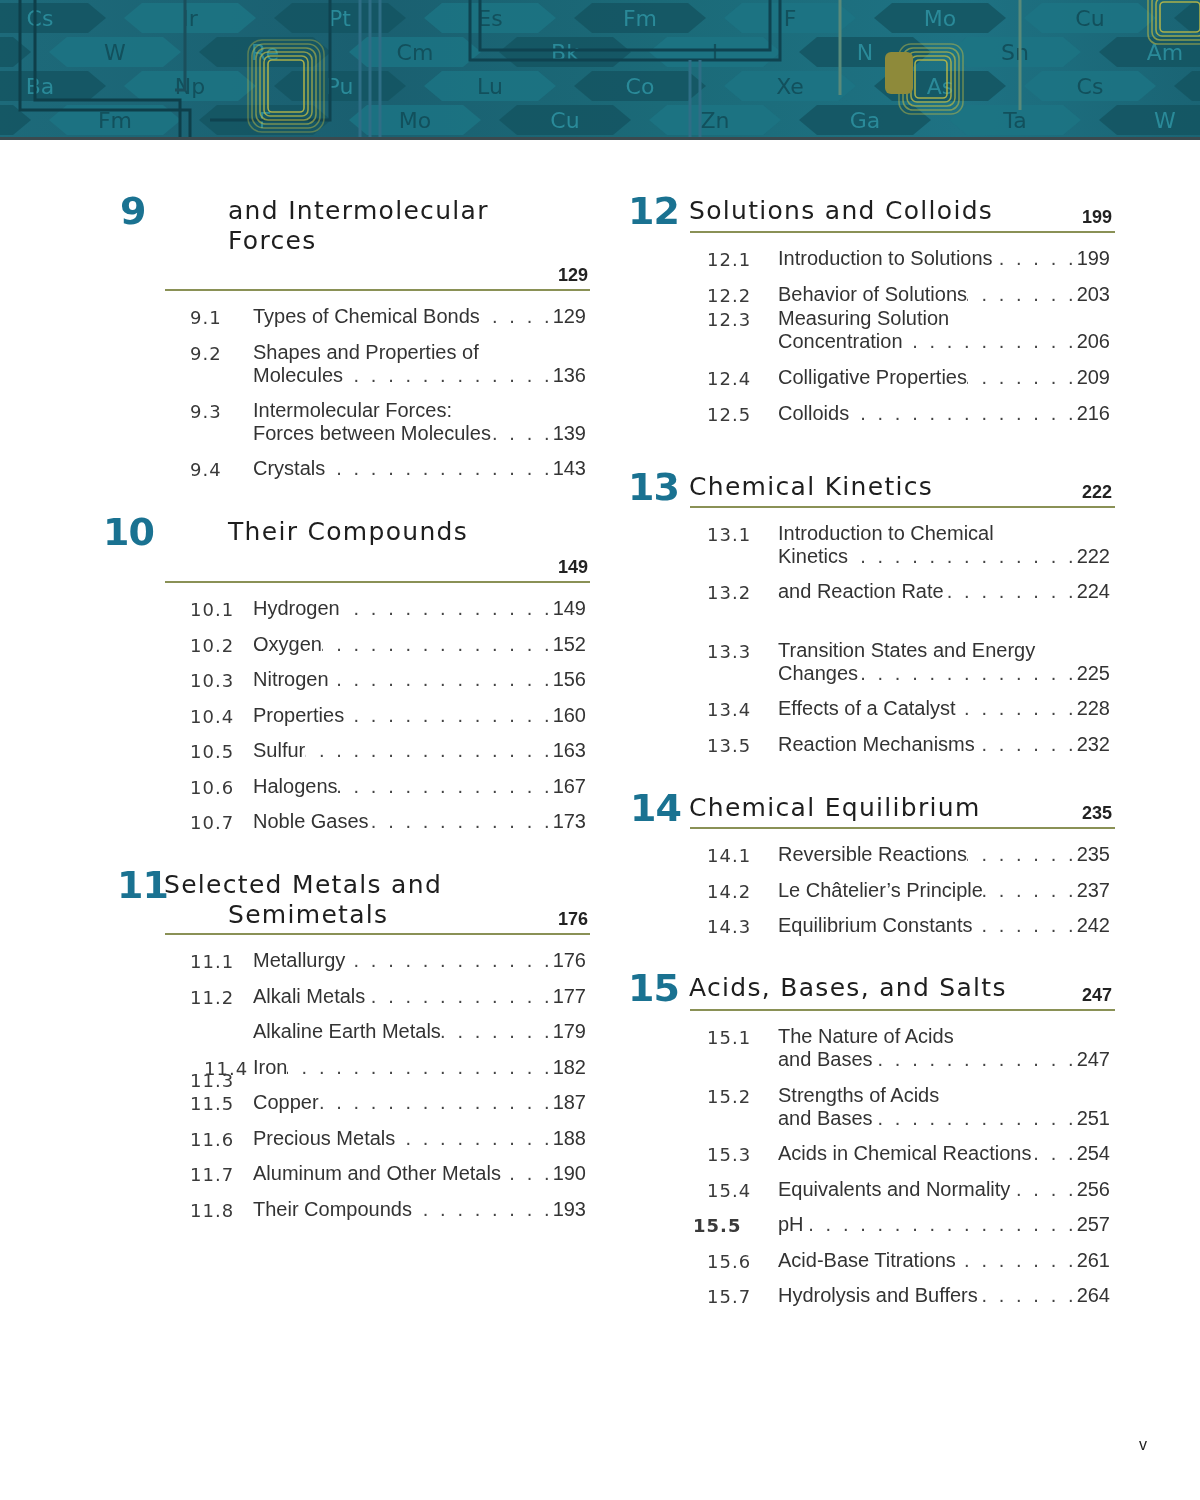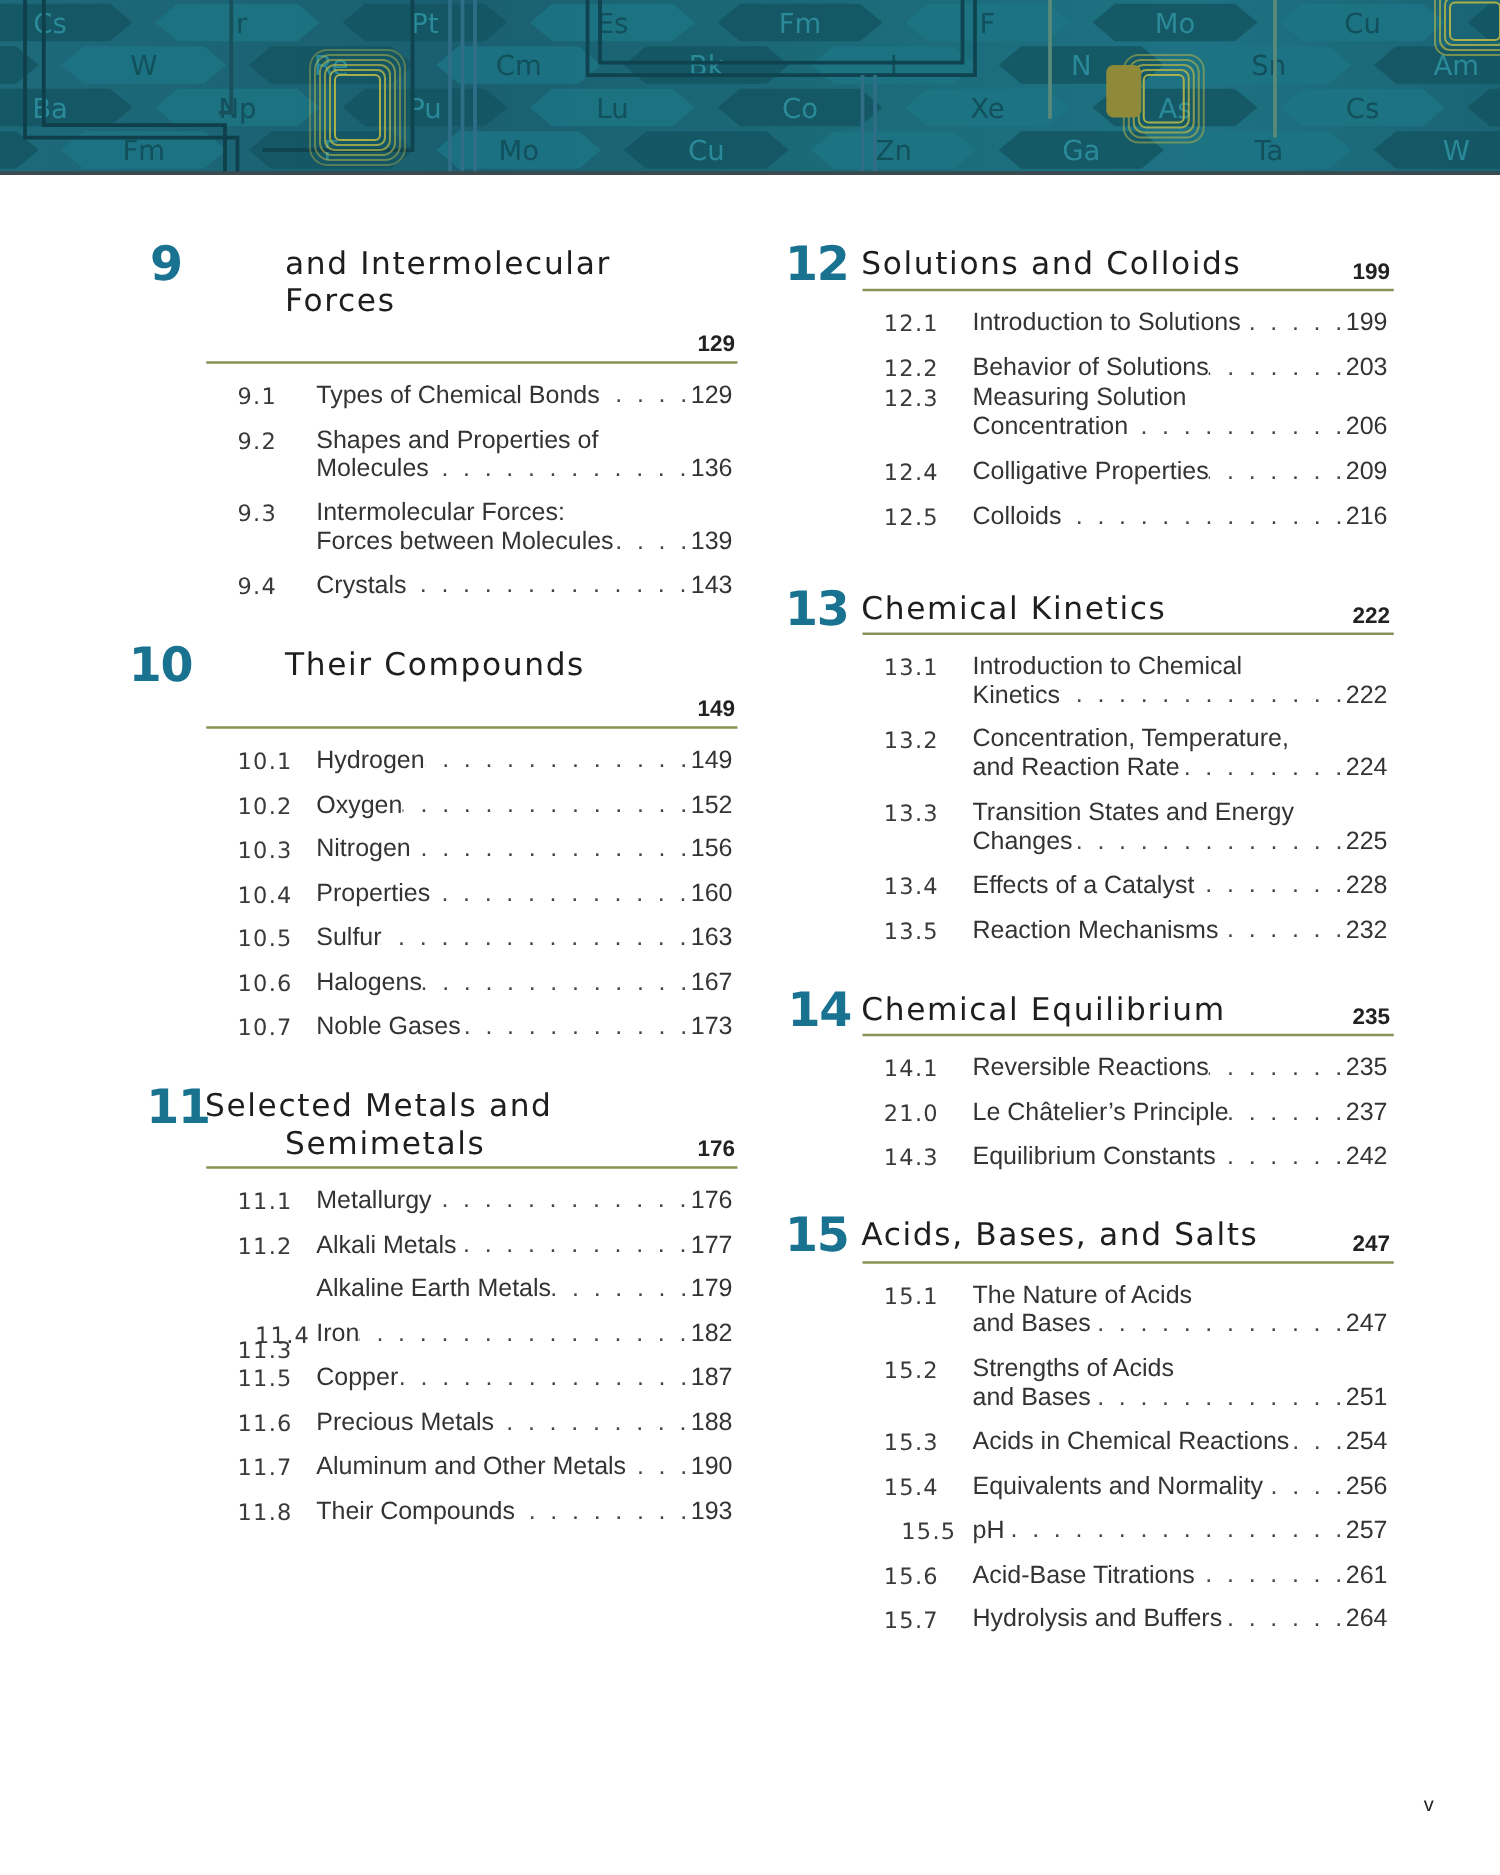--- a/index.html
+++ b/index.html
@@ -517,23 +517,20 @@
             <span>Kinetics</span>
             <span class="leader"> . . . . . . . . . . . . . . . . . . . . . . . . . . . . . . . . . . . .</span>
             <span class="sec-pg">222</span>
           </div>
         </div>
       </div>
       <div class="sec" style="top: 112px; left: 0px; right: 0px; height: 46px;">
         <div class="sec-num" style="left: 82px; top: 1px;">13.2</div>
         <div class="sec-title" style="left: 153px; right: 5px;">
           <div class="sec-line">
-            <span>Concentration, Temperature,</span>
-          </div>
-          <div class="sec-line">
             <span>and Reaction Rate</span>
             <span class="leader"> . . . . . . . . . . . . . . . . . . . . . . . . . . . . . . . . . . . .</span>
             <span class="sec-pg">224</span>
           </div>
         </div>
       </div>
       <div class="sec" style="top: 171px; left: 0px; right: 0px; height: 46px;">
         <div class="sec-num" style="left: 82px; top: 1px;">13.3</div>
         <div class="sec-title" style="left: 153px; right: 5px;">
           <div class="sec-line">
@@ -578,21 +575,21 @@
         <div class="sec-num" style="left: 82px; top: 1px;">14.1</div>
         <div class="sec-title" style="left: 153px; right: 5px;">
           <div class="sec-line">
             <span>Reversible Reactions</span>
             <span class="leader"> . . . . . . . . . . . . . . . . . . . . . . . . . . . . . . . . . . . .</span>
             <span class="sec-pg">235</span>
           </div>
         </div>
       </div>
       <div class="sec" style="top: 90px; left: 0px; right: 0px; height: 23px;">
-        <div class="sec-num" style="left: 82px; top: 1px;">21.0</div>
+        <div class="sec-num" style="left: 82px; top: 1px;">14.2</div>
         <div class="sec-title" style="left: 153px; right: 5px;">
           <div class="sec-line">
             <span>Le Châtelier’s Principle</span>
             <span class="leader"> . . . . . . . . . . . . . . . . . . . . . . . . . . . . . . . . . . . .</span>
             <span class="sec-pg">237</span>
           </div>
         </div>
       </div>
       <div class="sec" style="top: 125px; left: 0px; right: 0px; height: 23px;">
         <div class="sec-num" style="left: 82px; top: 1px;">14.3</div>
@@ -652,21 +649,21 @@
         <div class="sec-num" style="left: 82px; top: 1px;">15.4</div>
         <div class="sec-title" style="left: 153px; right: 5px;">
           <div class="sec-line">
             <span>Equivalents and Normality</span>
             <span class="leader"> . . . . . . . . . . . . . . . . . . . . . . . . . . . . . . . . . . . .</span>
             <span class="sec-pg">256</span>
           </div>
         </div>
       </div>
       <div class="sec" style="top: 244px; left: 0px; right: 0px; height: 23px;">
-        <div class="sec-num" style="left: 96px; top: 1px;">15.5</div>
+        <div class="sec-num" style="left: 68px; top: 1px; font-weight: bold;">15.5</div>
         <div class="sec-title" style="left: 153px; right: 5px;">
           <div class="sec-line">
             <span>pH</span>
             <span class="leader"> . . . . . . . . . . . . . . . . . . . . . . . . . . . . . . . . . . . .</span>
             <span class="sec-pg">257</span>
           </div>
         </div>
       </div>
       <div class="sec" style="top: 280px; left: 0px; right: 0px; height: 23px;">
         <div class="sec-num" style="left: 82px; top: 1px;">15.6</div>

